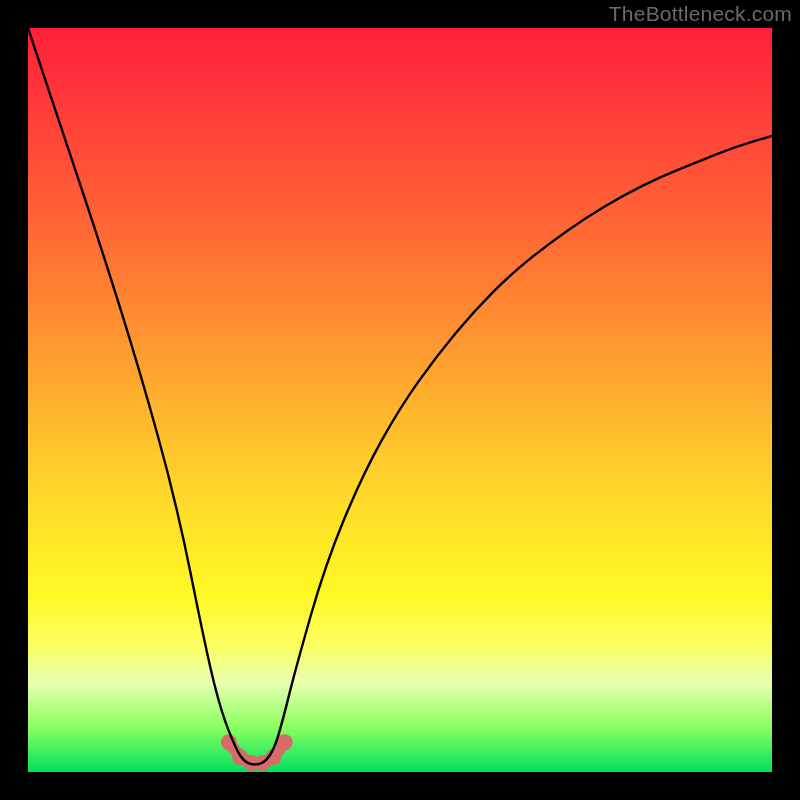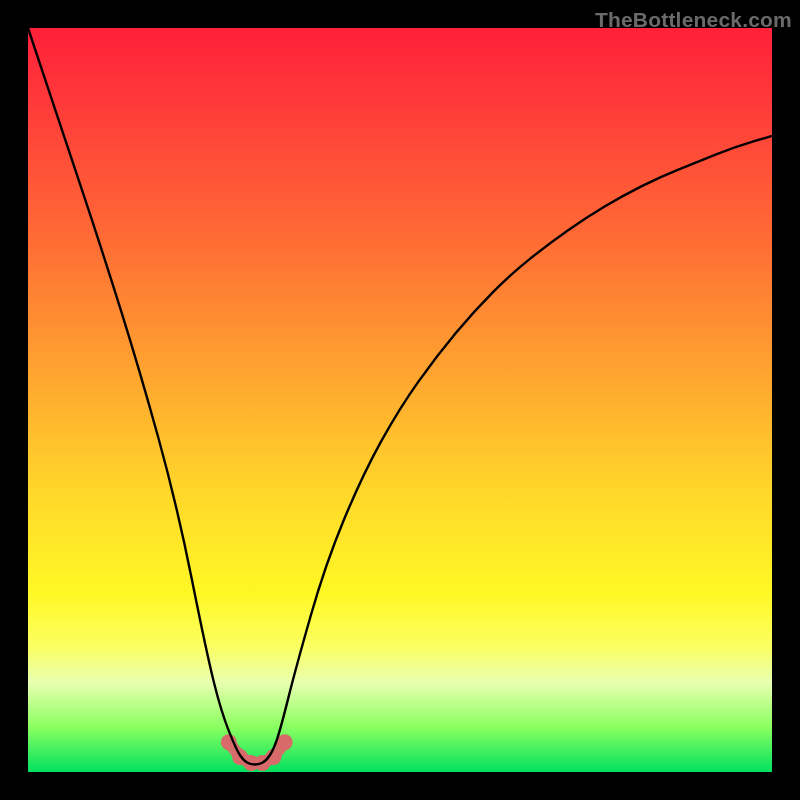--- a/index.html
+++ b/index.html
@@ -37,25 +37,25 @@
   }
   svg.curve {
     position: absolute;
     left: 0; top: 0;
     width: 744px; height: 744px;
     overflow: visible;
     pointer-events: none;
   }
   .watermark {
     position: absolute;
-    top: 8px;
+    top: 2px;
     right: 8px;
     color: #6a6a6a;
     font-size: 21px;
-    font-weight: 700;
+    font-weight: 400;
     letter-spacing: 0.2px;
     user-select: none;
   }
 </style>
 </head>
 <body>
 
 <div class="frame">
   <div class="plot">
     <svg class="curve" viewBox="0 0 744 744">

